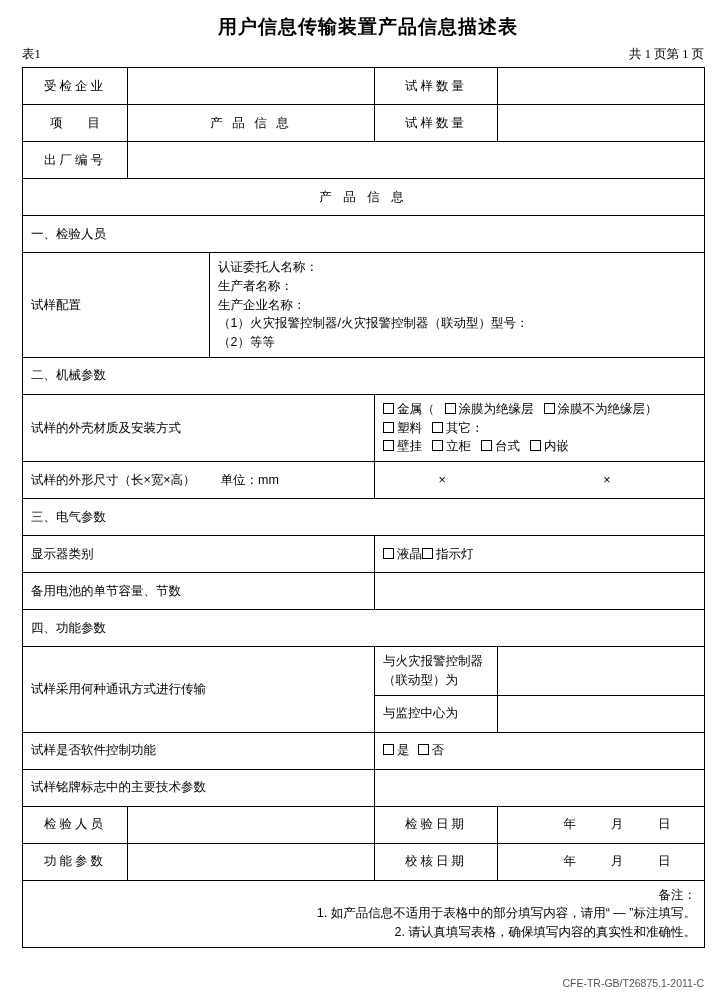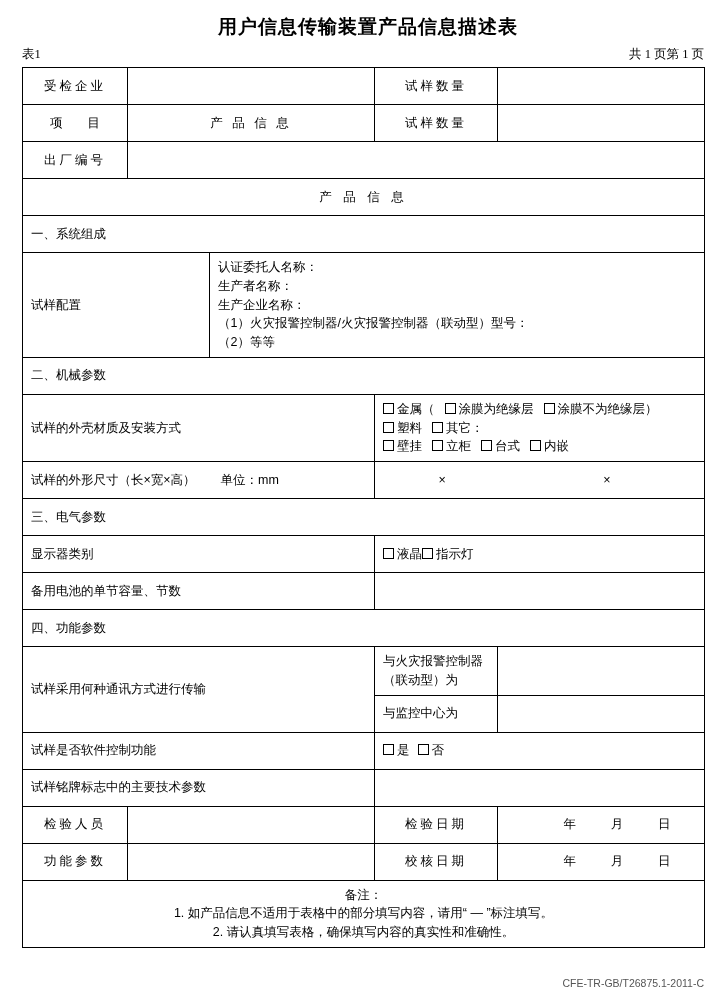--- a/index.html
+++ b/index.html
@@ -106,21 +106,21 @@
     display: flex;
     justify-content: space-around;
     font-size: 12.5px;
     padding-left: 40px;
     padding-right: 8px;
   }
   .remarks {
     font-size: 12.5px;
     line-height: 1.8;
     padding: 6px 8px;
-    text-align: center;
+    text-align: right;
   }
   .footer-code {
     position: absolute;
     right: 22px;
     bottom: 28px;
     font-size: 10.5px;
     font-family: Liberation Sans, sans-serif;
     color: #555;
     letter-spacing: 0px;
   }
@@ -165,21 +165,21 @@
     <tr>
       <td class="center spaced3">出厂编号</td>
       <td colspan="4"></td>
     </tr>
 
     <tr>
       <td colspan="5" class="prodinfo-center">产 品 信 息</td>
     </tr>
 
     <tr class="section-row">
-      <td colspan="5">一、系统组成</td>
+      <td colspan="5">一、检验人员</td>
     </tr>
 
     <tr>
       <td colspan="2">试样配置</td>
       <td colspan="3" class="cfg-list">
         <div>认证委托人名称：</div>
         <div>生产者名称：</div>
         <div>生产企业名称：</div>
         <div>（1）火灾报警控制器/火灾报警控制器（联动型）型号：</div>
         <div>（2）等等</div>

